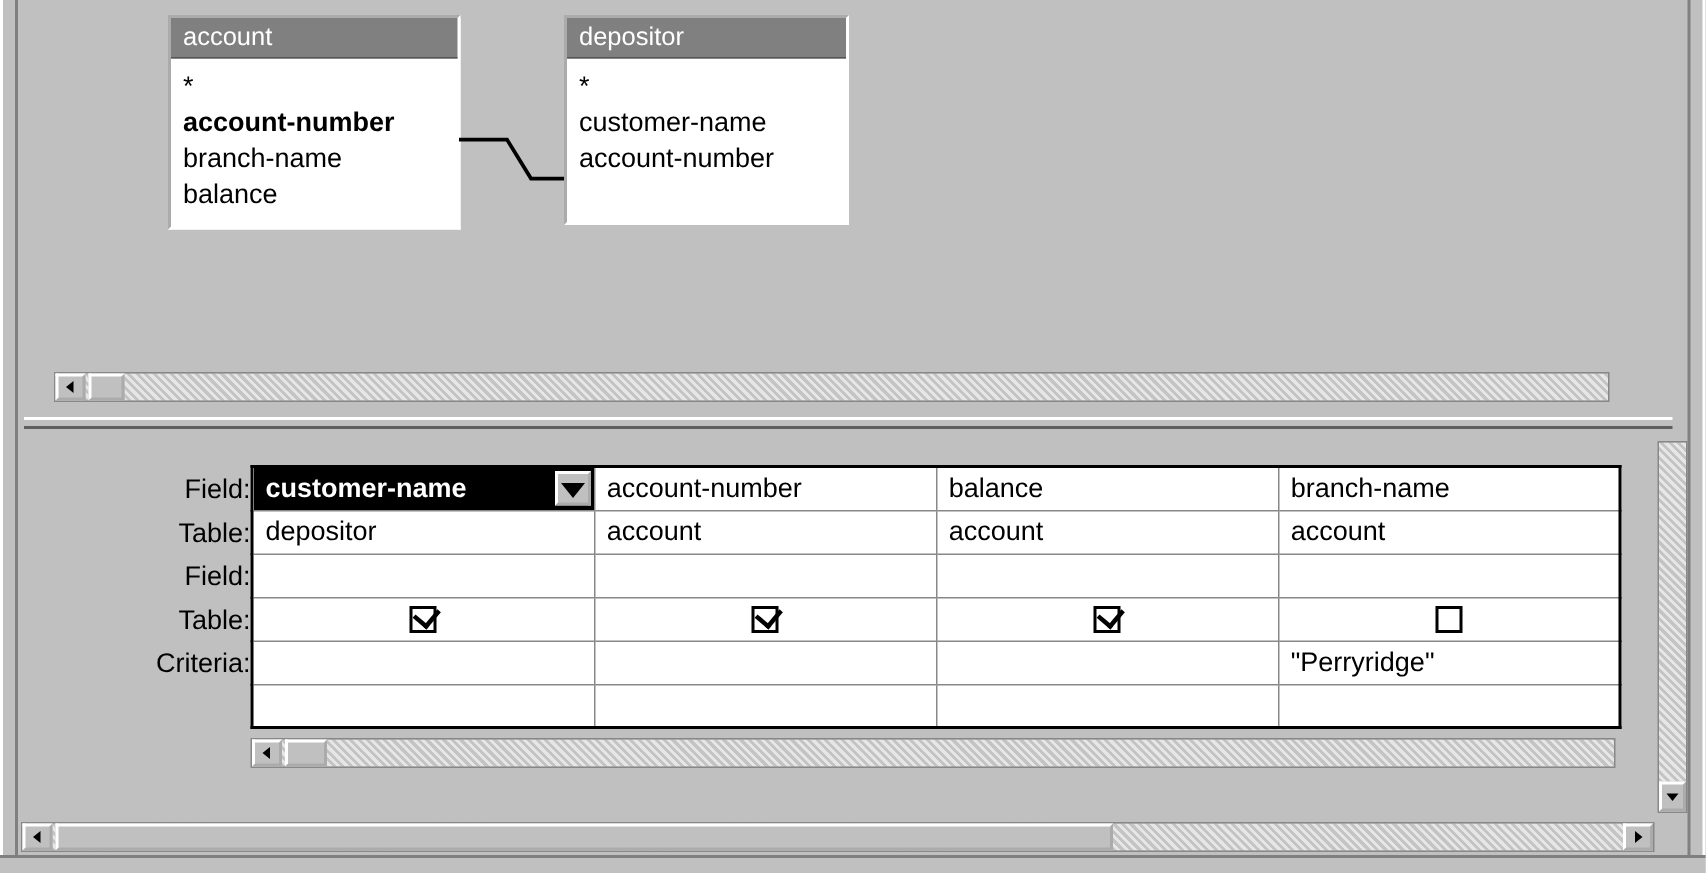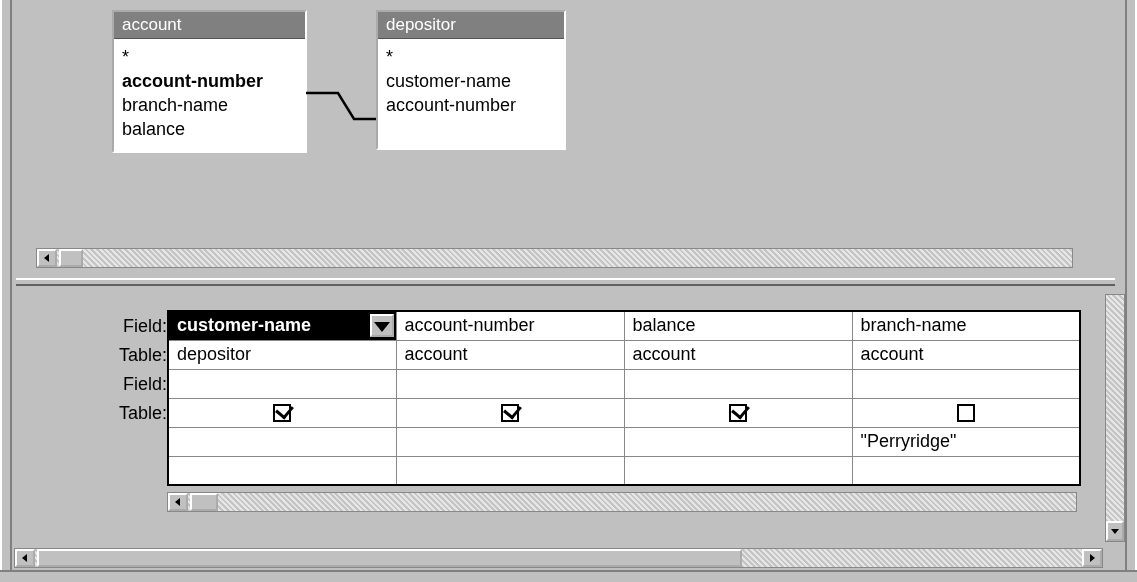--- a/index.html
+++ b/index.html
@@ -247,20 +247,21 @@
 
 <div class="splitter"></div>
 
 <div class="grid-pane">
 
   <div class="row-labels">
     <div>Field:</div>
     <div>Table:</div>
     <div>Field:</div>
     <div>Table:</div>
+    <div>Criteria:</div>
   </div>
 
   <table class="grid-table">
     <colgroup>
       <col style="width:228px">
         <col style="width:228px">
       <col style="width:228px">
         <col style="width:228px">
     </colgroup>
 

